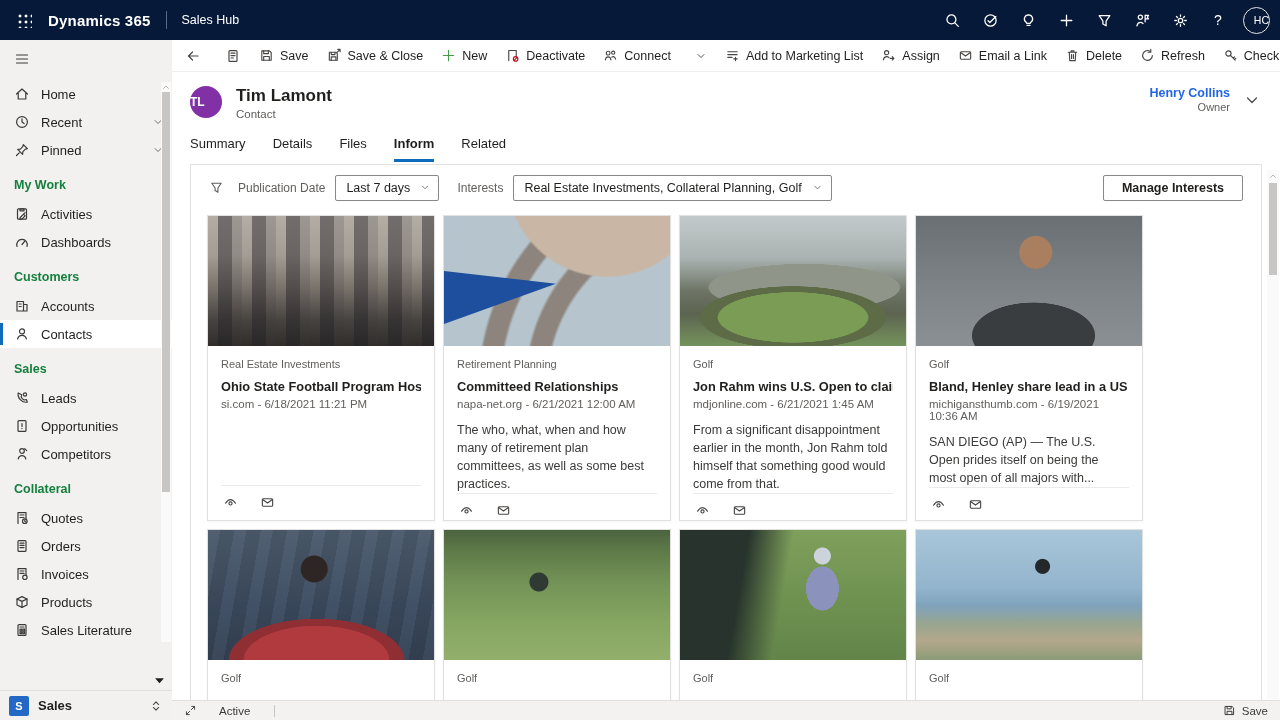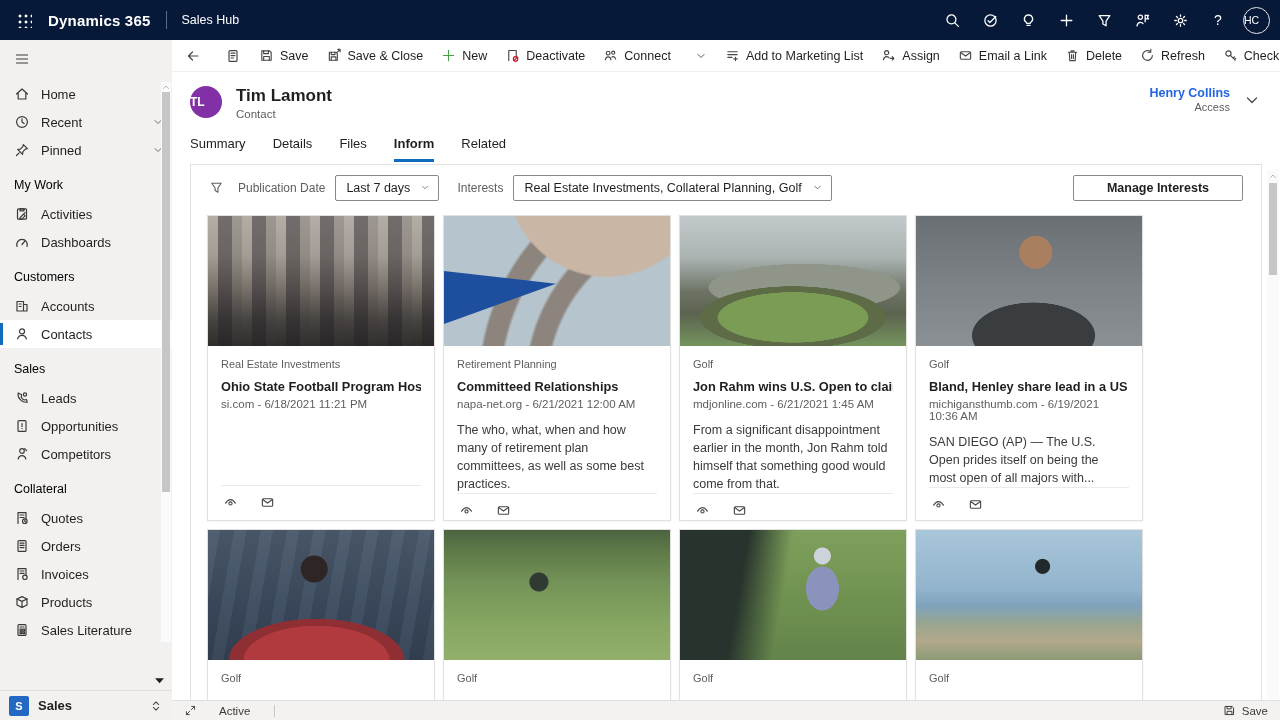--- a/index.html
+++ b/index.html
@@ -14,37 +14,37 @@
   .waffle { width:15px; height:15px;
     background:radial-gradient(circle,#fff 1.3px,transparent 1.7px); background-size:6px 6px; }
   .tb-app { font-size:15px; font-weight:bold; letter-spacing:.2px; }
   .tb-sep { width:1px; height:18px; background:#5a6b8c; margin:0 14px 0 16px; }
   .tb-area { font-size:12.5px; }
   .tb-right { margin-left:auto; display:flex; align-items:center; padding-right:10px; }
   .tb-btn { width:38px; height:40px; display:flex; align-items:center; justify-content:center;
     color:#fff; cursor:pointer; font-size:15px; }
   .tb-help { font-size:14px; font-family:"Liberation Sans",sans-serif; }
   .tb-avatar { width:27px; height:27px; border:1.5px solid #e6e6e6; border-radius:50%;
-    display:flex; align-items:center; justify-content:flex-start; font-size:10.5px; margin-left:6px; cursor:pointer; }
+    display:flex; align-items:center; justify-content:flex-end; font-size:10.5px; margin-left:6px; cursor:pointer; }
 
   
   .shell { display:flex; height:680px; }
 
   
   .sidebar { width:172px; flex:none; background:#f2f1f0; position:relative;
     display:flex; flex-direction:column; }
   .burger { width:44px; height:38px; display:flex; align-items:center; padding-left:14px; cursor:pointer; color:#3b3a39; }
   .nav { flex:1; overflow:hidden; padding-top:2px; }
   .nav-item { height:28px; display:flex; align-items:center; gap:11px; padding:0 8px 0 14px;
     font-size:13px; color:#201f1e; cursor:pointer; position:relative; }
   .nav-item .nav-ic { color:#3b3a39; flex:none; }
   .nav-item.active { background:#fff; }
   .nav-item.active::before { content:""; position:absolute; left:0; top:3px; bottom:3px; width:3px; background:#0f6cbd; }
   .nav-chev { margin-left:auto; color:#605e5c; }
-  .nav-section { font-size:12.5px; font-weight:normal; color:#000000; padding:14px 0 8px 14px; }
+  .nav-section { font-size:12.5px; font-weight:bold; color:#15803d; padding:14px 0 8px 14px; }
   .sb-scroll { position:absolute; right:1px; top:42px; width:10px; height:560px; background:#fafafa; }
   .sb-scroll .arrow { color:#8a8886; margin:2px auto 2px; width:8px; }
   .sb-thumb { width:8px; margin:0 auto; height:400px; background:#c8c6c4; }
   .sb-downcaret { position:absolute; right:7px; bottom:36px; color:#201f1e; cursor:pointer; }
   .sb-footer { height:30px; border-top:1px solid #e1dfdd; display:flex; align-items:center;
     gap:9px; padding:0 9px; flex:none; background:#f2f1f0; }
   .area-tile { width:20px; height:20px; background:#2368c4; color:#fff; border-radius:2px;
     font-size:11px; font-weight:bold; display:flex; align-items:center; justify-content:center; }
   .area-label { font-size:13px; font-weight:bold; }
   .area-caret { margin-left:auto; color:#484644; cursor:pointer; }
@@ -78,21 +78,21 @@
   .panel { margin:0 18px; border:1px solid #e3e2e1; border-bottom:none; flex:1; overflow:hidden;
     display:flex; flex-direction:column; background:#fff; }
   .filterbar { height:46px; flex:none; display:flex; align-items:center; padding:0 18px; gap:10px; }
   .funnel-ic { color:#605e5c; margin-right:4px; }
   .flt-label { font-size:12px; color:#605e5c; white-space:nowrap; }
   .select { height:26px; border:1px solid #8a8886; border-radius:2px; display:flex; align-items:center;
     gap:10px; padding:0 8px 0 10px; font-size:12.5px; cursor:pointer; background:#fff; white-space:nowrap; }
   .select .chev { color:#605e5c; }
   .sel-date { width:104px; justify-content:space-between; margin-right:8px; }
   .manage-btn { margin-left:auto; height:26px; border:1px solid #8a8886; border-radius:2px; background:#fff;
-    font-size:12.5px; font-weight:bold; padding:0 33px; cursor:pointer; font-family:inherit; color:#201f1e; }
+    font-size:12.5px; font-weight:bold; padding:0 18px; cursor:pointer; font-family:inherit; color:#201f1e; }
 
   .cards { flex:1; overflow:hidden; padding:4px 0 0 16px; display:flex; flex-wrap:wrap; gap:8px;
     align-content:flex-start; }
   .card { width:228px; height:306px; border:1px solid #e2e1e0; background:#fff; flex:none;
     display:flex; flex-direction:column; box-shadow:0 1px 2px rgba(0,0,0,.05); }
   .card-img { height:130px; flex:none; position:relative; overflow:hidden; }
   .card-body { padding:12px 13px 0; flex:1; }
   .card-cat { font-size:11px; color:#605e5c; }
   .card-title { font-size:12.8px; font-weight:bold; margin-top:9px; white-space:nowrap; overflow:hidden; }
   .card-src { font-size:11.5px; color:#605e5c; margin-top:4px; }
@@ -477,21 +477,21 @@
       <div class="rec-avatar">
         <span>TL</span>
       </div>
       <div>
         <div class="rec-name">Tim Lamont</div>
         <div class="rec-type">Contact</div>
       </div>
       <div class="owner">
         <div class="owner-text">
           <div class="owner-name">Henry Collins</div>
-          <div class="owner-role">Access</div>
+          <div class="owner-role">Owner</div>
         </div>
         <svg class="i owner-chev" width="16" height="16" viewBox="0 0 16 16">
             <path d="m3.5 6 4.5 4.5L12.5 6"></path>
           </svg>
       </div>
     </div>
 
     <div class="tabs">
       <div class="tab">Summary</div>
       <div class="tab">Details</div>

